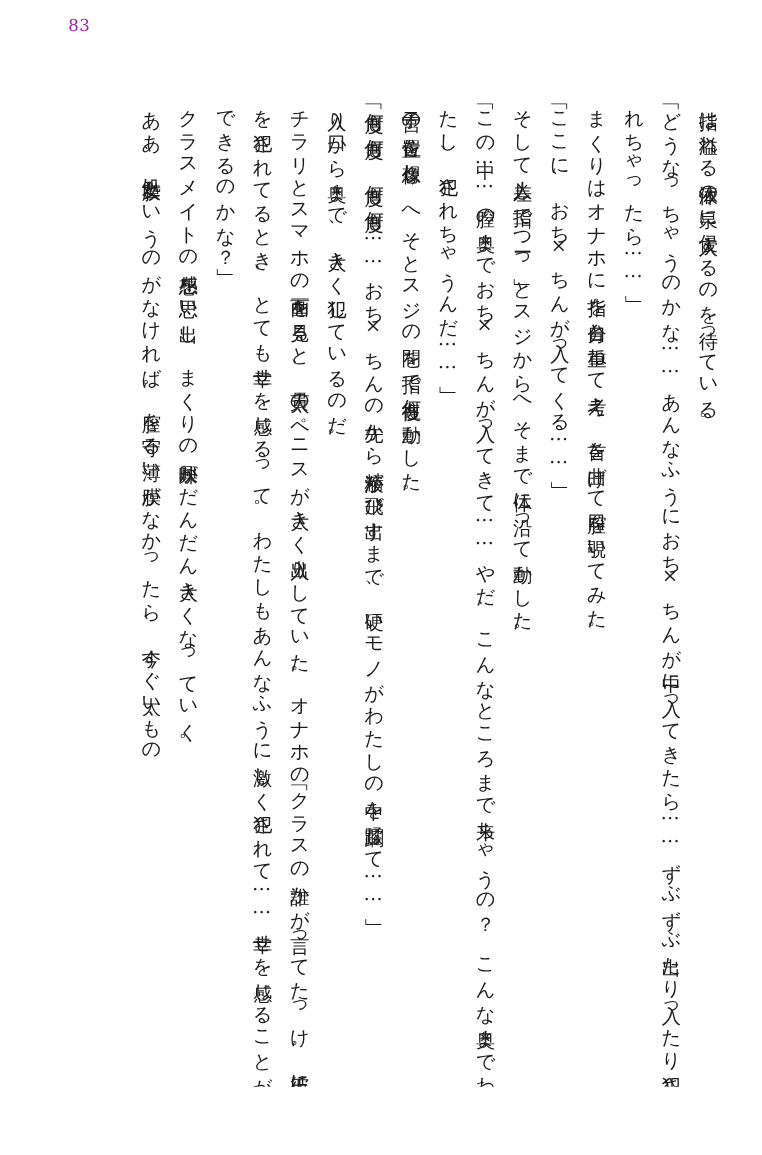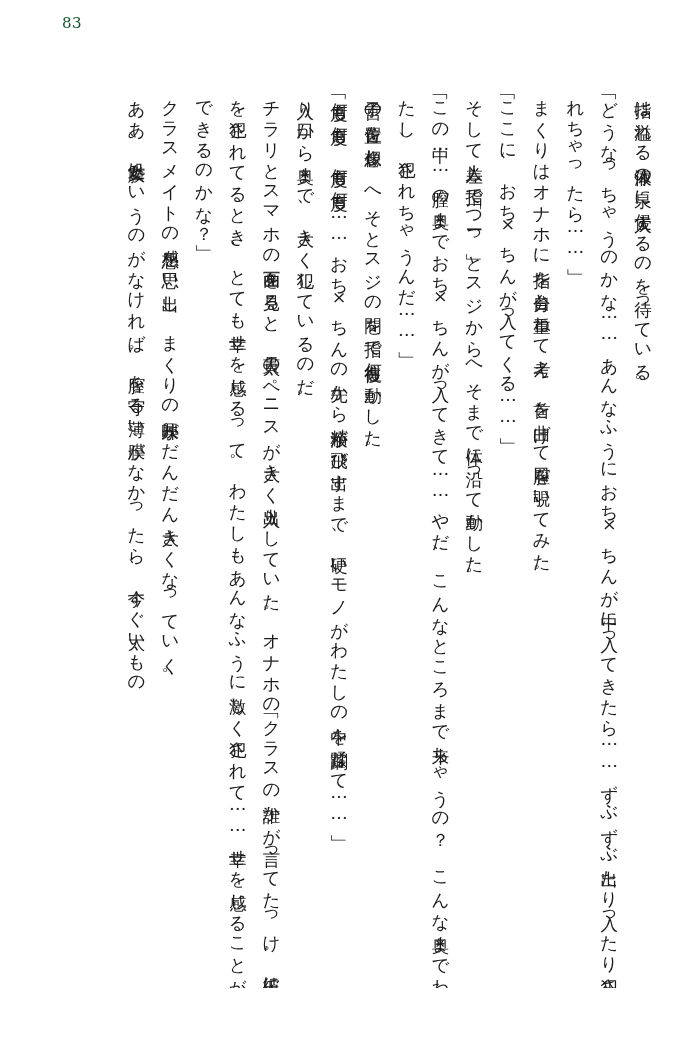--- a/index.html
+++ b/index.html
@@ -15,21 +15,21 @@
     overflow: hidden;
     font-family: "DejaVu Serif", "Liberation Serif", serif;
     color: #1a1a1a;
   }
   .page-number {
     position: absolute;
     top: 14px;
     left: 62px;
     font-size: 15px;
     font-family: "DejaVu Serif", "Liberation Serif", serif;
-    color: #14532d;
+    color: #a21caf;
     letter-spacing: 0.5px;
   }
   .vtext {
     position: absolute;
     top: 88px;
     right: 34px;
     height: 900px;
     width: 620px;
     writing-mode: vertical-rl;
     text-orientation: upright;

